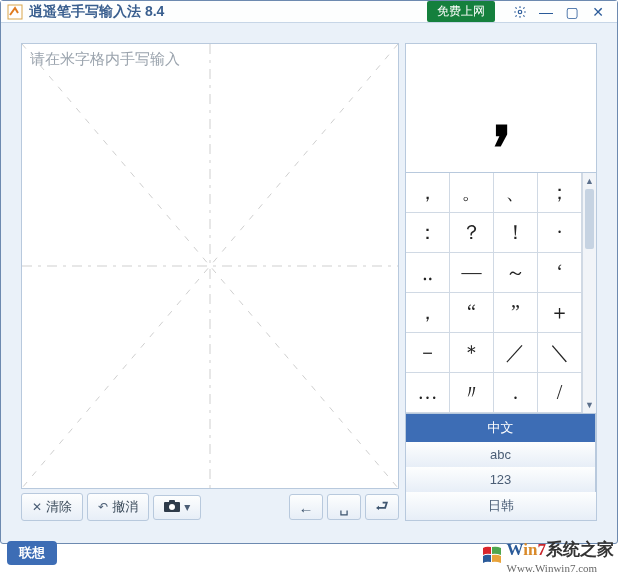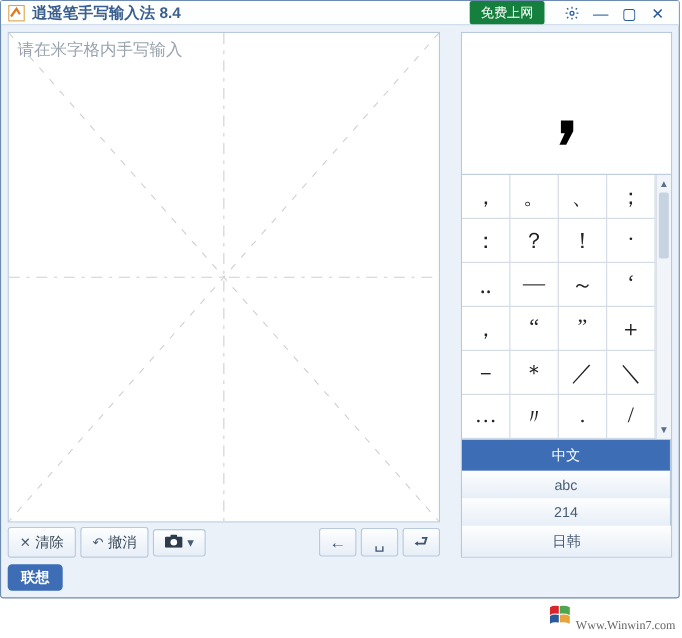--- a/index.html
+++ b/index.html
@@ -36,21 +36,21 @@
     margin-right: 12px;
   }
   .tb-btn {
     width: 24px; height: 20px; display: inline-flex;
     align-items: center; justify-content: center;
     color: #2a5a99; cursor: pointer; font-size: 14px;
     margin: 0 1px;
   }
   .gear svg { width:14px;height:14px;}
   .content {
-    flex: 1; display: flex; padding: 6px; gap: 19px;
+    flex: 1; display: flex; padding: 20px; gap: 6px;
   }
   .left-col {
     flex: 1; display: flex; flex-direction: column; gap: 4px;
   }
   .writing-area {
     flex: 1; background: #fff; border: 1px solid #b8c9dd;
     position: relative;
   }
   .placeholder {
     position: absolute; top: 6px; left: 8px;
@@ -236,37 +236,37 @@
         <div class="scrollbar">
           <div class="sb-btn">▲</div>
           <div class="sb-thumb"></div>
           <div style="flex:1"></div>
           <div class="sb-btn">▼</div>
         </div>
       </div>
       <div class="mode-tabs" id="mode-tabs">
           <div class="mode-tab active">中文</div>
           <div class="mode-tab">abc</div>
-          <div class="mode-tab">214</div>
+          <div class="mode-tab">123</div>
           <div class="mode-tab">日韩</div>
         </div>
     </div>
   </div>
 
   <div class="bottom-row">
     <span class="pill">联想</span>
   </div>
 </div>
 
 <div class="watermark">
   <span>
     <svg width="22" height="20" viewBox="0 0 22 20">
       <path d="M2 3 Q5 1 10 2 L10 9 Q5 8 2 10 Z" fill="#d9252b"></path>
       <path d="M11 2 Q16 1 20 3 L20 10 Q15 8 11 9 Z" fill="#4fa64f"></path>
       <path d="M2 11 Q5 9 10 10 L10 17 Q5 16 2 18 Z" fill="#2a5a99"></path>
       <path d="M11 10 Q16 9 20 11 L20 18 Q15 16 11 17 Z" fill="#e8a33a"></path>
     </svg>
   </span>
   <span>
-    <br>
+    <span class="big"><span class="b">W</span><span class="o">in</span><span class="r">7</span><span style="color:#333">系统之家</span></span><br>
     <span class="url">Www.Winwin7.com</span>
   </span>
 </div>
 
 </body></html>

